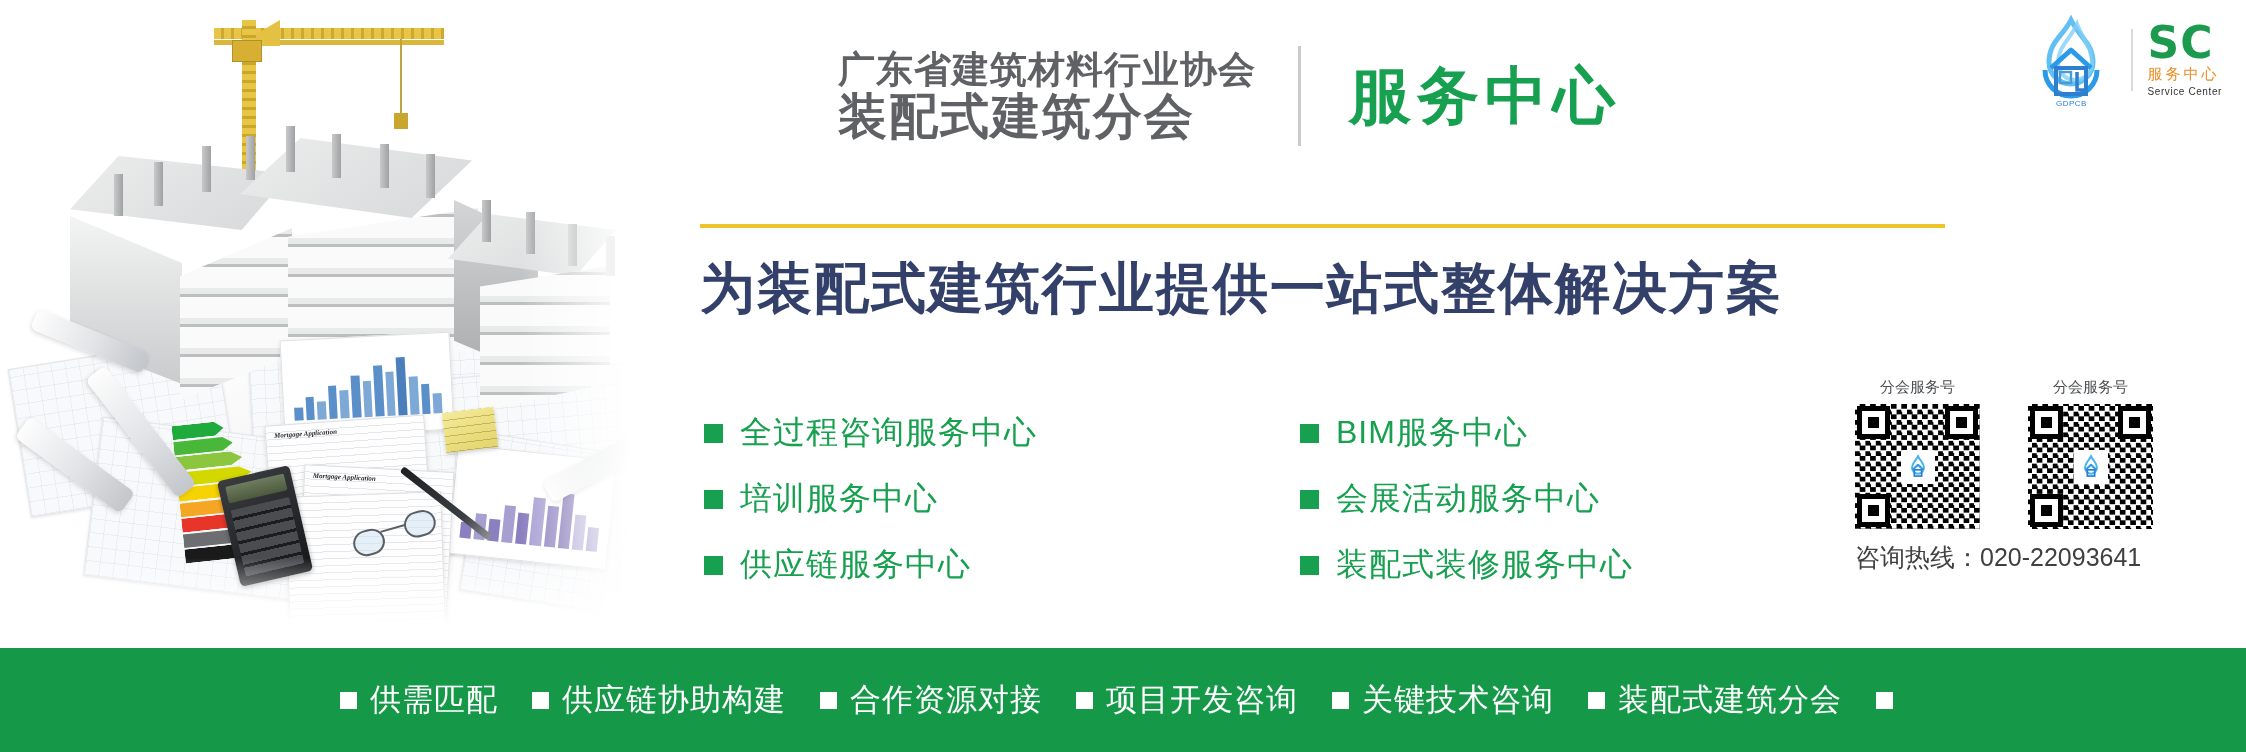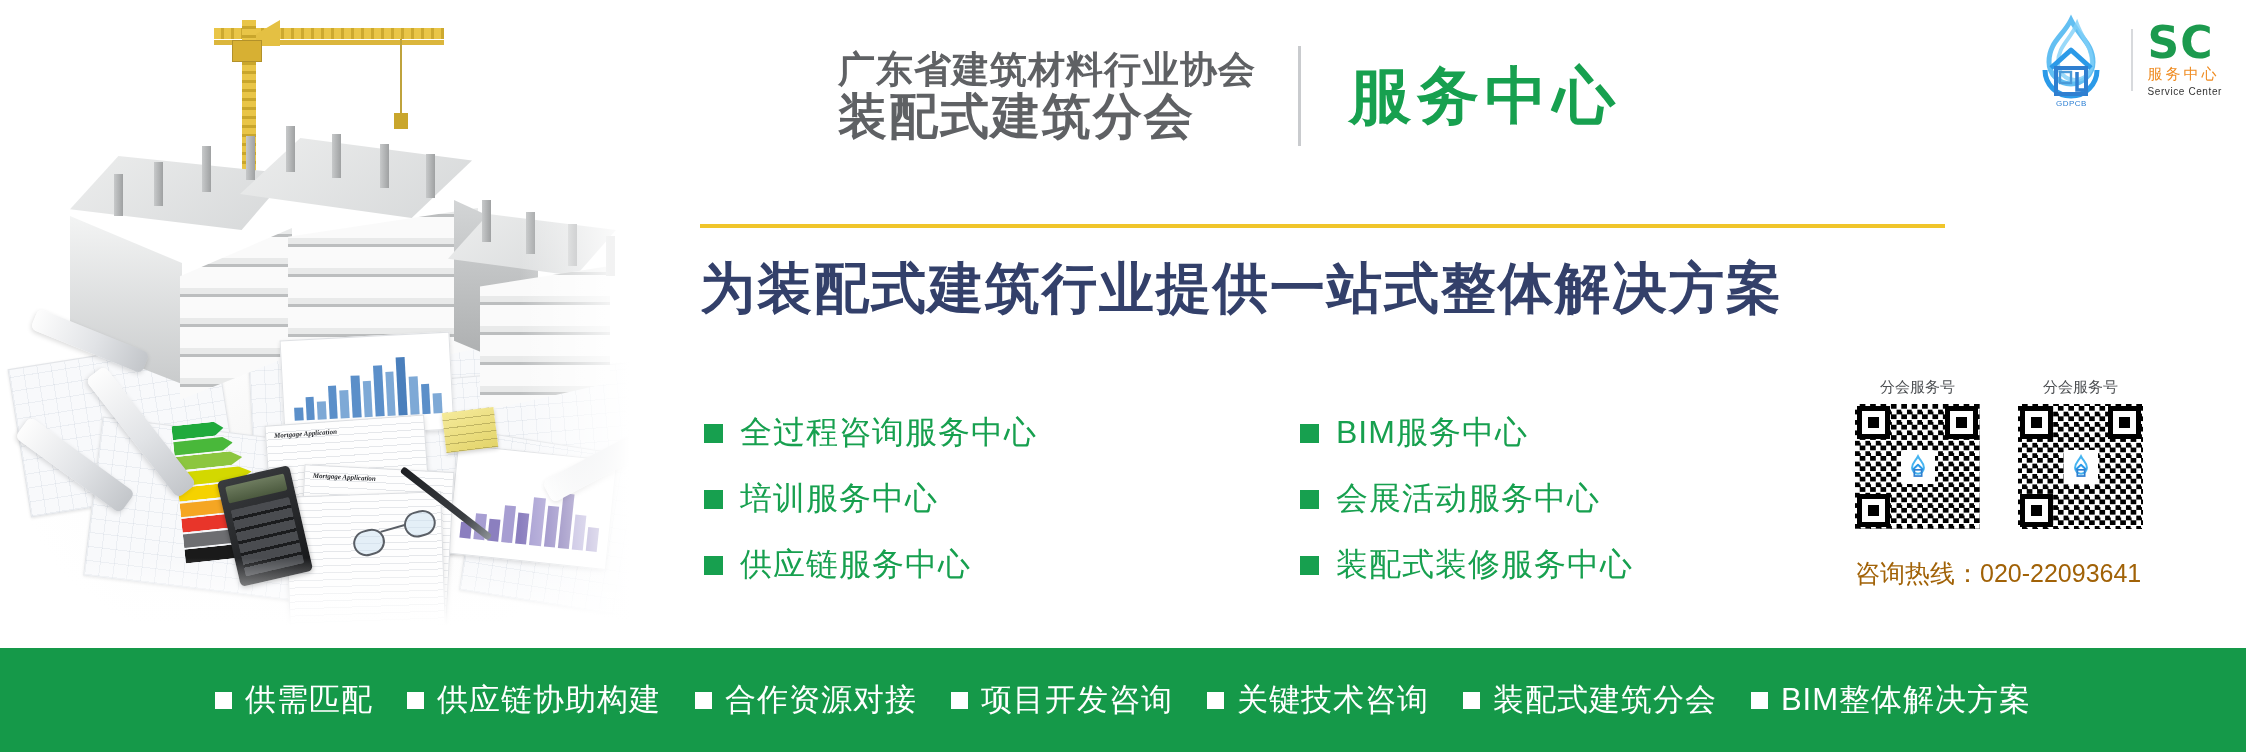--- a/index.html
+++ b/index.html
@@ -148,42 +148,42 @@
   
   .svc { position:absolute; top:400px; }
   .svc.colA { left:704px; }
   .svc.colB { left:1300px; }
   .svc-item { display:flex; align-items:center; height:66px; }
   .sq { width:19px; height:19px; background:#17a04f; margin-right:17px; flex:0 0 auto; }
   .svc-label { font-size:32px; color:#17a04f; letter-spacing:1px; white-space:nowrap; }
 
   
   .qr-block { position:absolute; left:1855px; top:378px; width:360px; }
-  .qr-row { display:flex; gap:38px; }
+  .qr-row { display:flex; gap:48px; }
   .qr-cell { width:125px; }
   .qr-cap { text-align:center; font-size:15px; color:#4c4f52; margin-bottom:7px; }
   .qr-img { width:125px; height:125px; position:relative;
     background-color:#fff;
     background-image:
       repeating-conic-gradient(#000 0 25%, #fff 0 50%),
       repeating-conic-gradient(#000 0 25%, #fff 0 50%);
     background-size:10.4px 10.4px, 6.2px 6.2px;
     background-position:0 0, 3px 3px;
   }
   .qr-img::before, .qr-img::after, .qr-eye {
     content:""; position:absolute; width:33px; height:33px;
     background:#fff; box-shadow:inset 0 0 0 5px #000, inset 0 0 0 11px #fff, inset 0 0 0 19px #000;
   }
   .qr-img::before { left:2px; top:2px; }
   .qr-img::after { right:2px; top:2px; }
   .qr-eye { left:2px; bottom:2px; }
   .qr-logo { position:absolute; left:50%; top:50%; width:34px; height:34px;
     transform:translate(-50%,-50%); background:#fff; border-radius:3px;
     display:flex; align-items:center; justify-content:center; }
-  .hotline { margin-top:28px; font-size:25px; color:#a16207; letter-spacing:0px;
+  .hotline { margin-top:12px; font-size:25px; color:#404040; letter-spacing:0px;
              white-space:nowrap; }
 
   
   .bottombar { position:absolute; left:0; bottom:0; width:2246px; height:104px;
     background:#159949; display:flex; align-items:center; justify-content:center; gap:34px; }
   .tag { display:flex; align-items:center; }
   .tag .sq { background:#ffffff; width:17px; height:17px; margin-right:13px; }
   .tag-label { font-size:31px; color:#ffffff; letter-spacing:1px; white-space:nowrap; }
 </style>
 </head>
@@ -427,17 +427,16 @@
     <div class="tag">
       <span class="sq"></span>
       <span class="tag-label">关键技术咨询</span>
     </div>
     <div class="tag">
       <span class="sq"></span>
       <span class="tag-label">装配式建筑分会</span>
     </div>
     <div class="tag">
       <span class="sq"></span>
-      <span class="tag-label">BIM整体解决方案</span>
     </div>
   </div>
 
 </div>
 
 </body></html>

